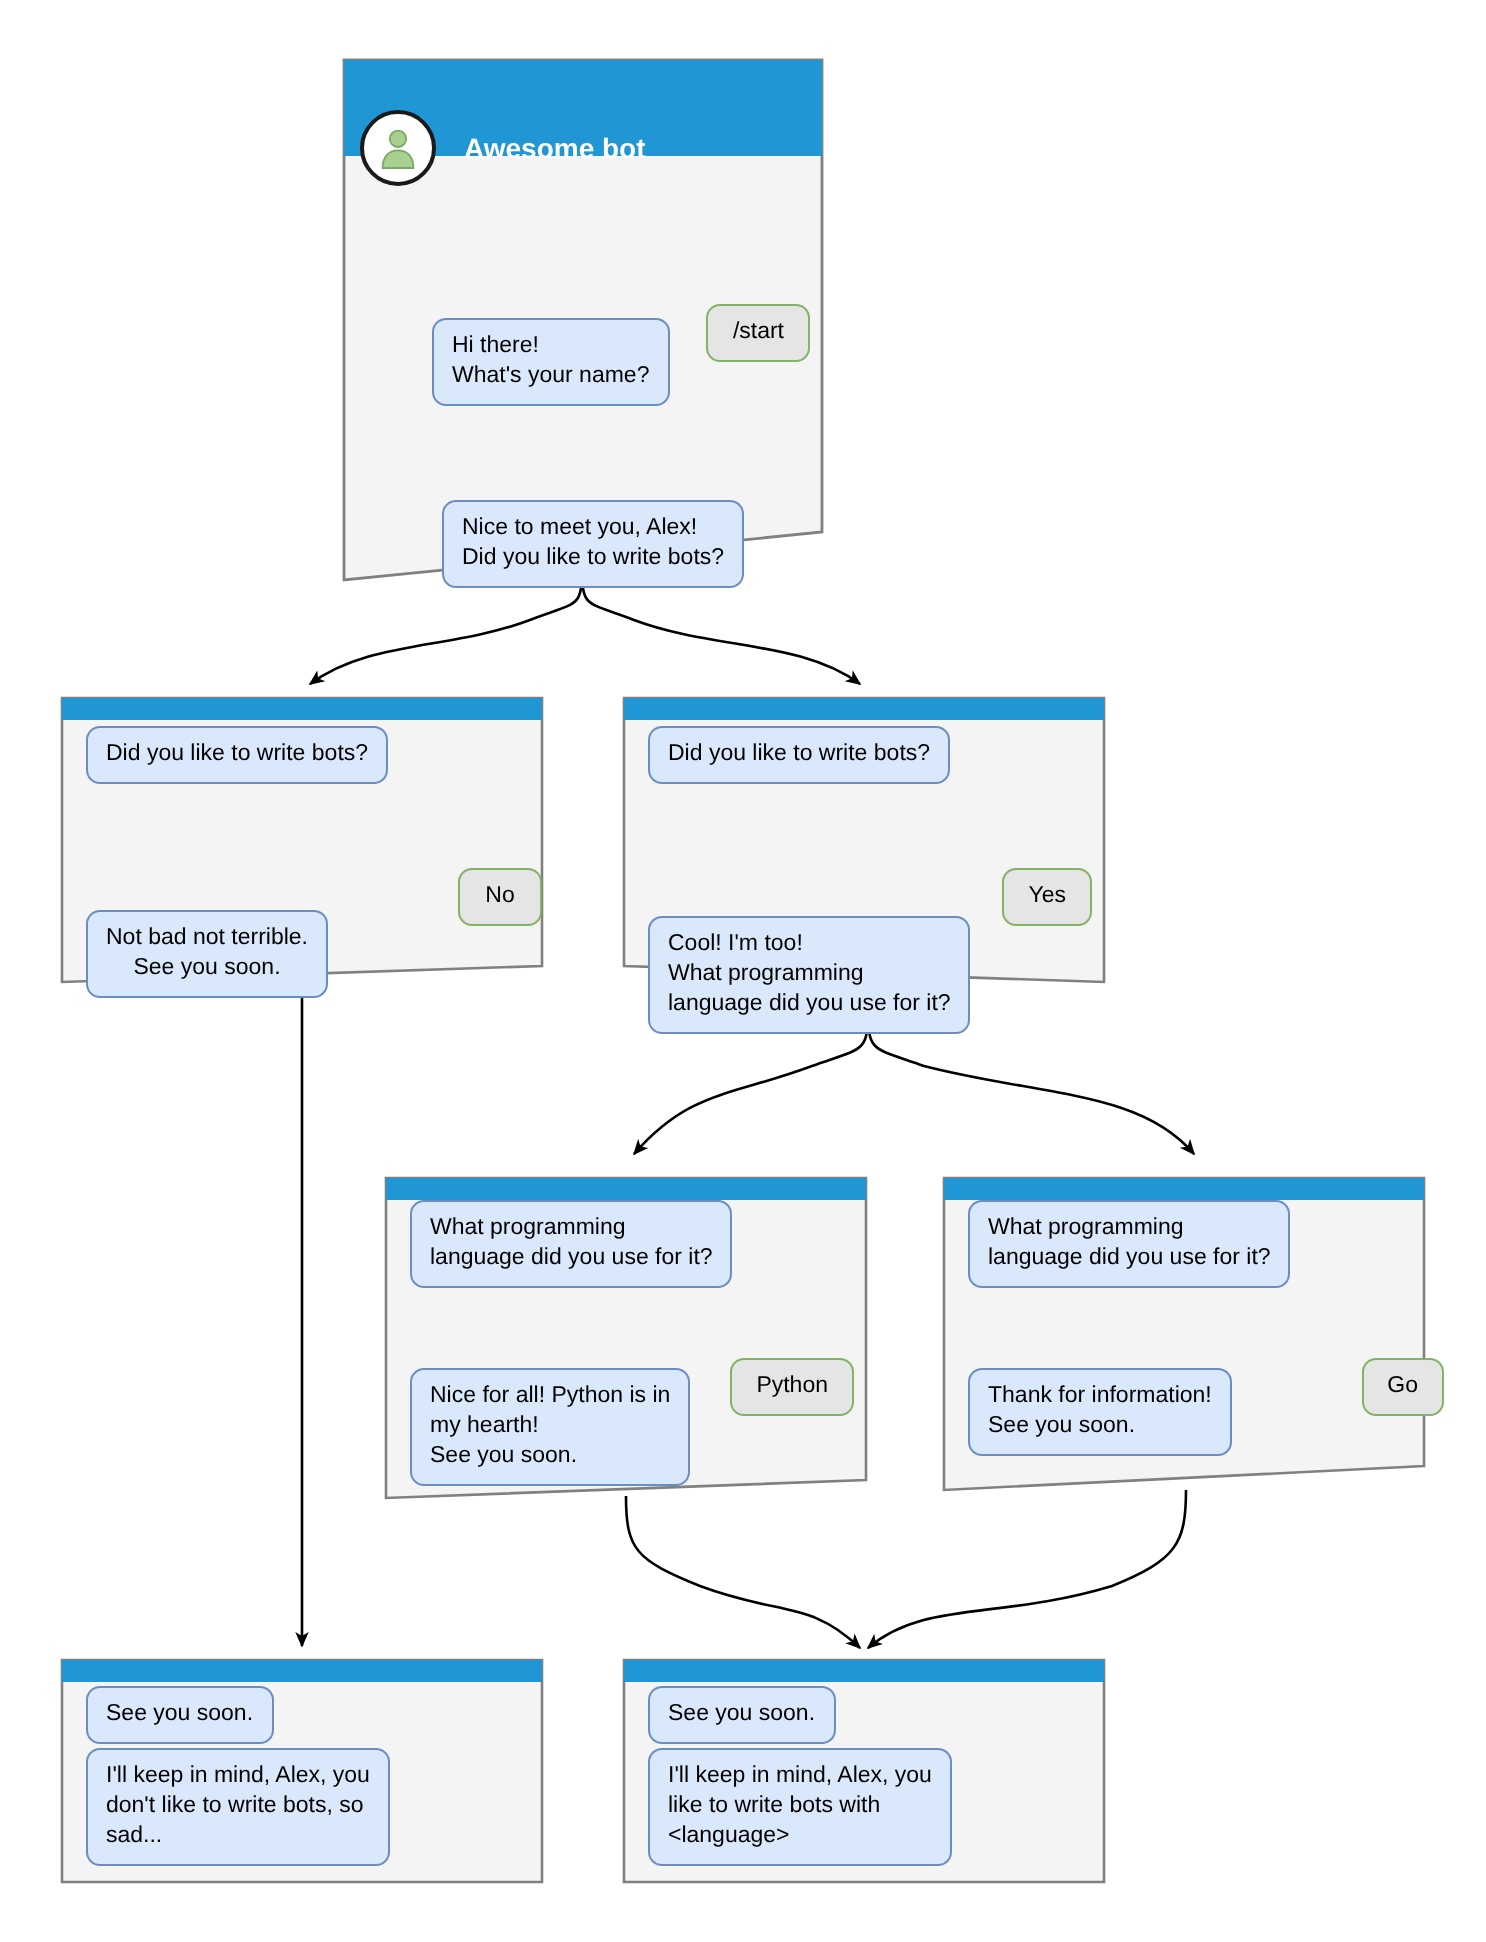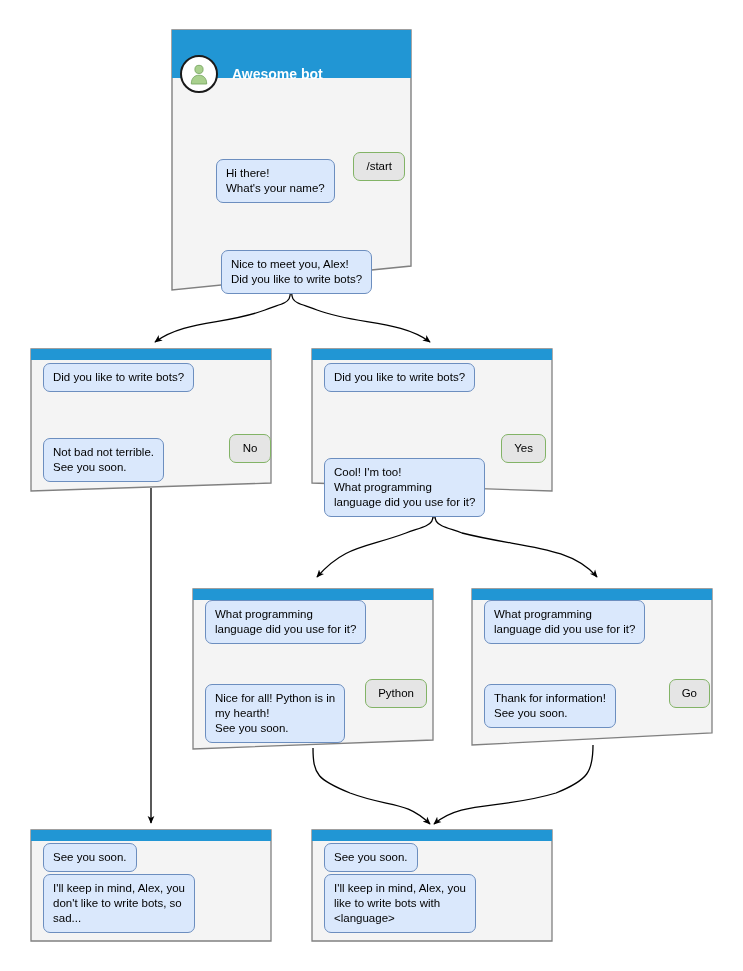--- a/index.html
+++ b/index.html
@@ -165,21 +165,21 @@
       <polygon points="1,1 241,1 241,135 1,143" fill="#f4f4f4" stroke="#808080" stroke-width="1.3"></polygon>
       <rect x="1" y="1" width="240" height="11" fill="#2196d4"></rect>
     </svg>
 
     <div class="msg-row bot" style="position:absolute; left:13px; width:220px; top:15px;">
       <span class="bubble bot">Did you like to write bots?</span>
     </div>
     <div class="msg-row user" style="position:absolute; left:16px; width:225px; top:52px;">
       <span class="bubble user" style="min-height:20px; min-width:42px;">No</span>
     </div>
-    <div class="msg-row bot" style="position:absolute; left:13px; width:220px; top:90px;">
+    <div class="msg-row bot" style="position:absolute; left:13px; width:220px; top:107px;text-align:center;">
       <span class="bubble bot">Not bad not terrible.
 See you soon.</span>
     </div>
   </div>
 
   <div class="chat-node" style="left:311px; top:348px; width:242px; height:145px;">
     <svg class="node-shape" viewBox="0 0 242 145" preserveAspectRatio="none">
       <polygon points="1,1 241,1 241,143 1,135" fill="#f4f4f4" stroke="#808080" stroke-width="1.3"></polygon>
       <rect x="1" y="1" width="240" height="11" fill="#2196d4"></rect>
     </svg>
@@ -220,21 +220,21 @@
   <div class="chat-node" style="left:471px; top:588px; width:242px; height:163px;">
     <svg class="node-shape" viewBox="0 0 242 163" preserveAspectRatio="none">
       <polygon points="1,1 241,1 241,145 1,157" fill="#f4f4f4" stroke="#808080" stroke-width="1.3"></polygon>
       <rect x="1" y="1" width="240" height="11" fill="#2196d4"></rect>
     </svg>
 
     <div class="msg-row bot" style="position:absolute; left:13px; width:220px; top:12px;">
       <span class="bubble bot">What programming
 language did you use for it?</span>
     </div>
-    <div class="msg-row user" style="position:absolute; left:14px; width:225px; top:57px;">
+    <div class="msg-row user" style="position:absolute; left:26px; width:225px; top:57px;">
       <span class="bubble user" style="min-height:20px; min-width:40px;">Go</span>
     </div>
     <div class="msg-row bot" style="position:absolute; left:13px; width:220px; top:96px;">
       <span class="bubble bot">Thank for information!
 See you soon.</span>
     </div>
   </div>
 
   <div class="chat-node" style="left:30px; top:829px; width:242px; height:113px;">
     <svg class="node-shape" viewBox="0 0 242 113" preserveAspectRatio="none">

